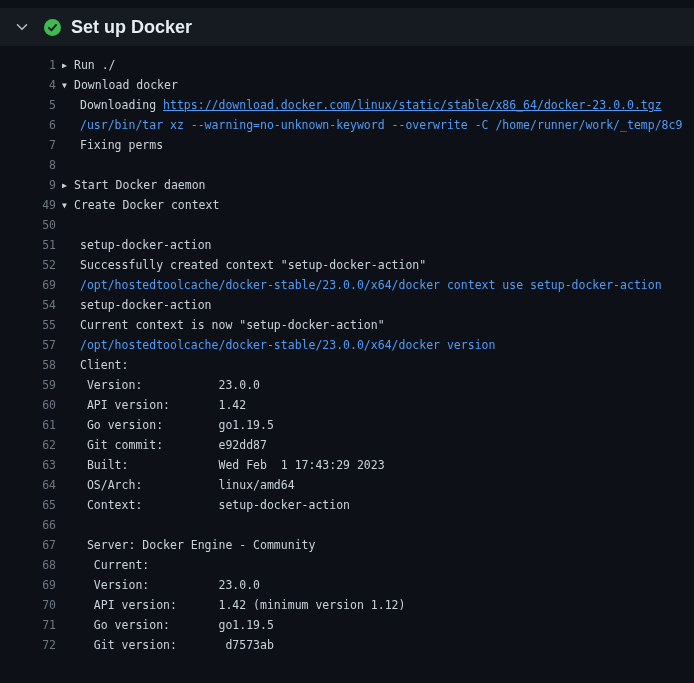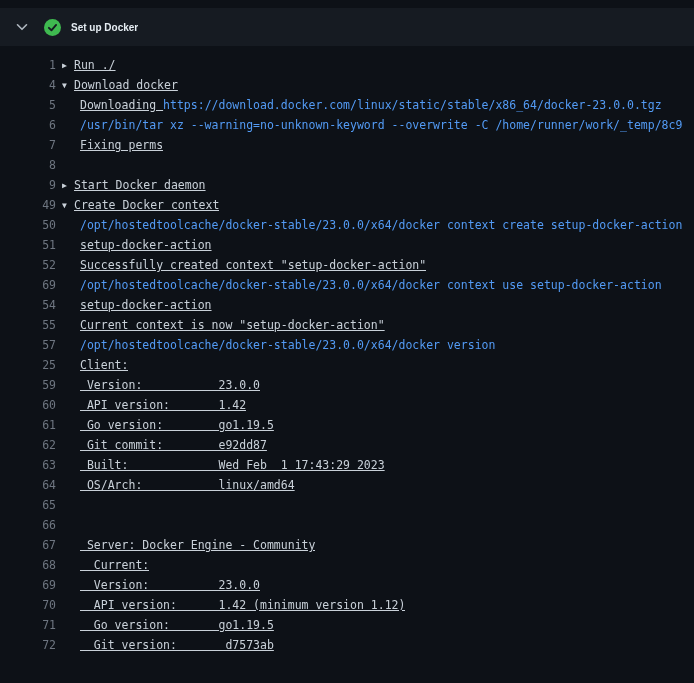--- a/index.html
+++ b/index.html
@@ -25,21 +25,21 @@
     display: flex;
     align-items: center;
     padding: 0 14px;
     background: var(--header-bg);
     cursor: pointer;
   }
   .chevron-icon { display: flex; margin-right: 14px; color: #b0b8c0; }
   .check-icon { display: flex; margin-right: 10px; }
   .check-circle { fill: var(--success-green); }
   .check-mark { stroke: var(--header-bg); stroke-width: 1.8; fill: none; stroke-linecap: round; stroke-linejoin: round; }
-  .step-title { color: var(--title-text); font-size: 10px; font-weight: 600; }
+  .step-title { color: var(--title-text); font-size: 18px; font-weight: 600; }
   .log {
     padding-top: 9px;
     font-family: "DejaVu Sans Mono", "Liberation Mono", monospace;
     font-size: 11.5px;
   }
   .log-line { display: flex; height: 20px; line-height: 20px; white-space: pre; }
   .line-num {
     flex: none;
     width: 56px;
     text-align: right;
@@ -49,23 +49,23 @@
   }
   .line-content { margin-left: 6px; color: var(--log-text); overflow: hidden; }
   .line-content.indent { padding-left: 18px; }
   .tri {
     display: inline-block;
     width: 12px;
     font-size: 8px;
     color: var(--log-text);
     vertical-align: 1px;
   }
-  .seg-plain { color: var(--log-text); text-decoration: underline; }
+  .seg-plain { color: var(--log-text); }
   .seg-command { color: var(--command-blue); margin-top: 23px; }
-  .seg-link { color: var(--command-blue); cursor: pointer; }
+  .seg-link { color: var(--command-blue); text-decoration: underline; cursor: pointer; }
   .group-line { cursor: pointer; }
 </style>
 </head>
 <body>
 
 <div class="page">
 
   <div class="step-header">
     <span class="chevron-icon">
       <svg width="16" height="16" viewBox="0 0 16 16">
@@ -83,35 +83,35 @@
 
   <div class="log" id="log">
       <div class="log-line group-line"><span class="line-num">1</span><span class="line-content"><span class="tri">▶</span><span class="seg-plain">Run ./</span></span></div>
       <div class="log-line group-line"><span class="line-num">4</span><span class="line-content"><span class="tri">▼</span><span class="seg-plain">Download docker</span></span></div>
       <div class="log-line"><span class="line-num">5</span><span class="line-content indent"><span class="seg-plain">Downloading </span><span class="seg-link">https://download.docker.com/linux/static/stable/x86_64/docker-23.0.0.tgz</span></span></div>
       <div class="log-line"><span class="line-num">6</span><span class="line-content indent"><span class="seg-command">/usr/bin/tar xz --warning=no-unknown-keyword --overwrite -C /home/runner/work/_temp/8c9</span></span></div>
       <div class="log-line"><span class="line-num">7</span><span class="line-content indent"><span class="seg-plain">Fixing perms</span></span></div>
       <div class="log-line"><span class="line-num">8</span></div>
       <div class="log-line group-line"><span class="line-num">9</span><span class="line-content"><span class="tri">▶</span><span class="seg-plain">Start Docker daemon</span></span></div>
       <div class="log-line group-line"><span class="line-num">49</span><span class="line-content"><span class="tri">▼</span><span class="seg-plain">Create Docker context</span></span></div>
-      <div class="log-line"><span class="line-num">50</span><span class="line-content indent"><span class="seg-command">/opt/hostedtoolcache/docker-stable/23.0.0/x64/docker context create setup-docker-action</span></span></div>
+      <div class="log-line"><span class="line-num">50</span></div>
       <div class="log-line"><span class="line-num">51</span><span class="line-content indent"><span class="seg-plain">setup-docker-action</span></span></div>
       <div class="log-line"><span class="line-num">52</span><span class="line-content indent"><span class="seg-plain">Successfully created context "setup-docker-action"</span></span></div>
       <div class="log-line"><span class="line-num">69</span><span class="line-content indent"><span class="seg-command">/opt/hostedtoolcache/docker-stable/23.0.0/x64/docker context use setup-docker-action</span></span></div>
       <div class="log-line"><span class="line-num">54</span><span class="line-content indent"><span class="seg-plain">setup-docker-action</span></span></div>
       <div class="log-line"><span class="line-num">55</span><span class="line-content indent"><span class="seg-plain">Current context is now "setup-docker-action"</span></span></div>
       <div class="log-line"><span class="line-num">57</span><span class="line-content indent"><span class="seg-command">/opt/hostedtoolcache/docker-stable/23.0.0/x64/docker version</span></span></div>
-      <div class="log-line"><span class="line-num">25</span><span class="line-content indent"><span class="seg-plain">Client:</span></span></div>
+      <div class="log-line"><span class="line-num">58</span><span class="line-content indent"><span class="seg-plain">Client:</span></span></div>
       <div class="log-line"><span class="line-num">59</span><span class="line-content indent"><span class="seg-plain"> Version:           23.0.0</span></span></div>
       <div class="log-line"><span class="line-num">60</span><span class="line-content indent"><span class="seg-plain"> API version:       1.42</span></span></div>
       <div class="log-line"><span class="line-num">61</span><span class="line-content indent"><span class="seg-plain"> Go version:        go1.19.5</span></span></div>
       <div class="log-line"><span class="line-num">62</span><span class="line-content indent"><span class="seg-plain"> Git commit:        e92dd87</span></span></div>
       <div class="log-line"><span class="line-num">63</span><span class="line-content indent"><span class="seg-plain"> Built:             Wed Feb  1 17:43:29 2023</span></span></div>
       <div class="log-line"><span class="line-num">64</span><span class="line-content indent"><span class="seg-plain"> OS/Arch:           linux/amd64</span></span></div>
-      <div class="log-line"><span class="line-num">65</span></div>
+      <div class="log-line"><span class="line-num">65</span><span class="line-content indent"><span class="seg-plain"> Context:           setup-docker-action</span></span></div>
       <div class="log-line"><span class="line-num">66</span><span class="line-content indent"><span class="seg-plain"></span></span></div>
       <div class="log-line"><span class="line-num">67</span><span class="line-content indent"><span class="seg-plain"> Server: Docker Engine - Community</span></span></div>
       <div class="log-line"><span class="line-num">68</span><span class="line-content indent"><span class="seg-plain">  Current:</span></span></div>
       <div class="log-line"><span class="line-num">69</span><span class="line-content indent"><span class="seg-plain">  Version:          23.0.0</span></span></div>
       <div class="log-line"><span class="line-num">70</span><span class="line-content indent"><span class="seg-plain">  API version:      1.42 (minimum version 1.12)</span></span></div>
       <div class="log-line"><span class="line-num">71</span><span class="line-content indent"><span class="seg-plain">  Go version:       go1.19.5</span></span></div>
       <div class="log-line"><span class="line-num">72</span><span class="line-content indent"><span class="seg-plain">  Git version:       d7573ab</span></span></div>
     </div>
 
 </div>

